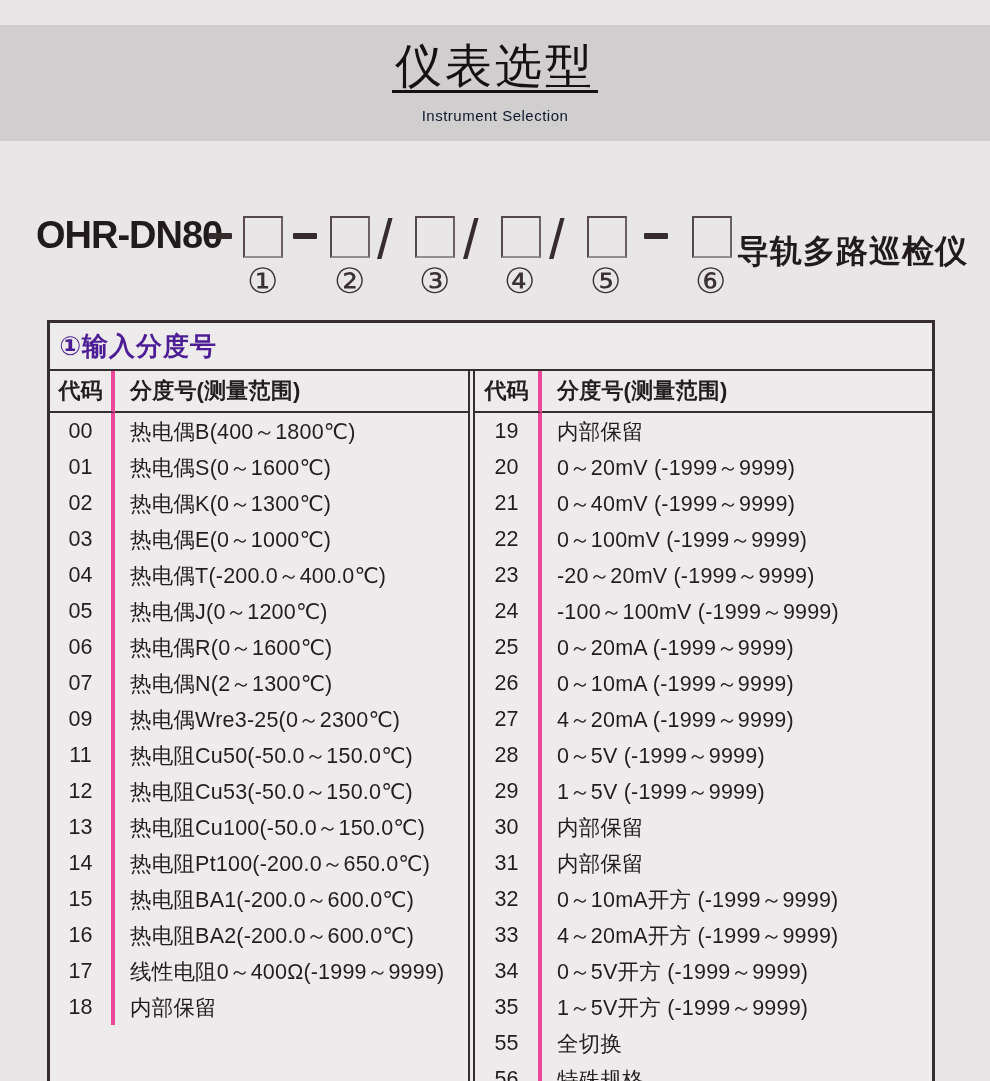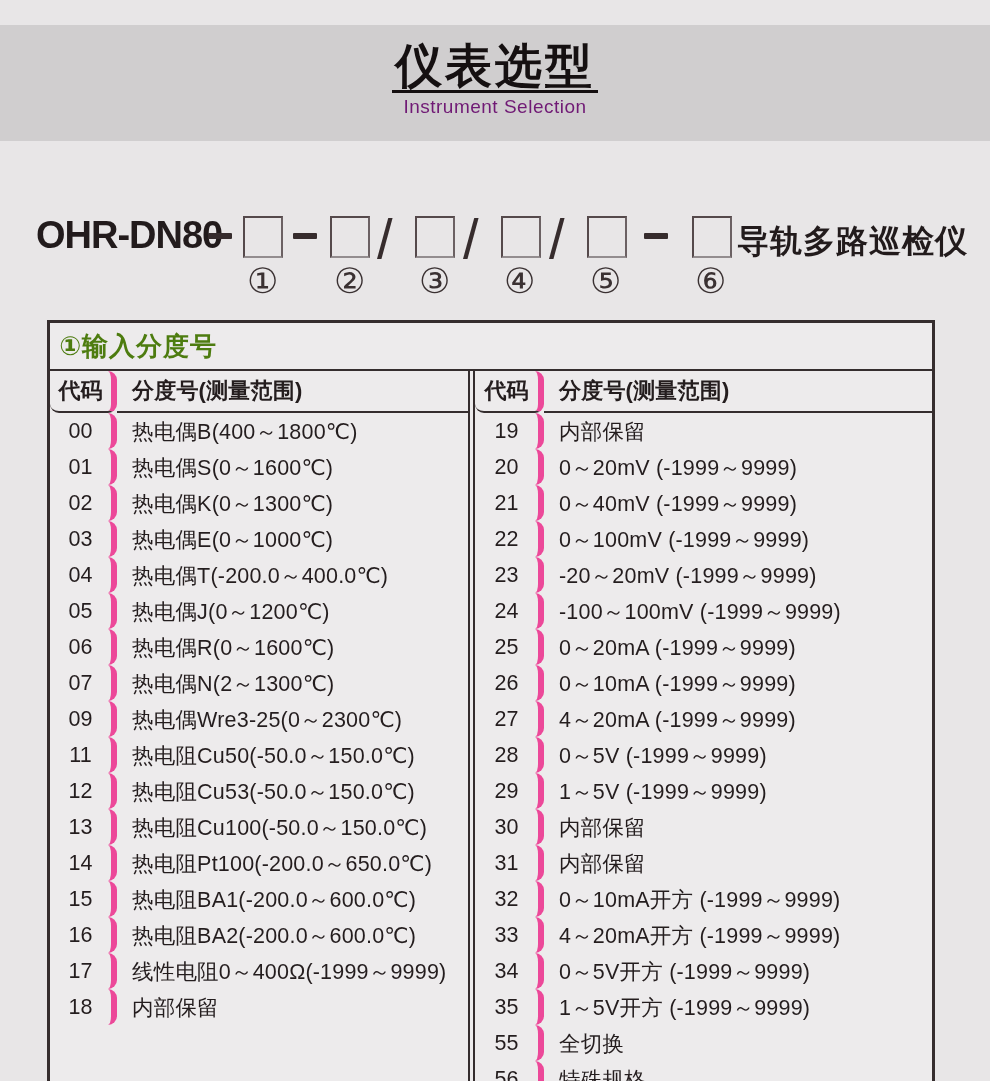--- a/index.html
+++ b/index.html
@@ -12,29 +12,29 @@
     color:#2a2324;
   }
   
   .band{
     position:absolute;left:0;top:25px;width:990px;height:116px;
     background:#d0cecf;
     display:flex;flex-direction:column;align-items:center;
   }
   .page-title{
     margin-top:17px;
-    font-size:47px;font-weight:700;letter-spacing:3px;
+    font-size:47px;font-weight:400;letter-spacing:3px;
     color:#151011;
     border-bottom:3px solid #151011;
     padding:0 3px 1px 3px;
     line-height:1.0;
   }
   .page-subtitle{
-    font-size:19px;font-weight:400;color:#701a75;
-    margin-top:3px;letter-spacing:0.5px;
+    font-size:15px;font-weight:400;color:#0f172a;
+    margin-top:14px;letter-spacing:0.5px;
   }
   
   .model-area{position:absolute;left:0;top:0;width:990px;height:310px;}
   .model-prefix{
     position:absolute;left:36px;top:215px;
     font-size:38px;font-weight:700;letter-spacing:-1px;color:#221b1c;
     line-height:1.1;
   }
   .code-box{
     position:absolute;top:216px;width:36px;height:38px;
@@ -45,53 +45,52 @@
   }
   .dash-sep{
     position:absolute;top:233px;width:24px;height:6px;
     background:#362c2d;border-radius:1px;
   }
   .slash-sep{
     position:absolute;top:211px;
     font-size:56px;font-weight:400;color:#362c2d;line-height:1.0;
   }
   .model-suffix{
-    position:absolute;left:737px;top:220px;
+    position:absolute;left:737px;top:230px;
     font-size:32px;font-weight:700;color:#221b1c;letter-spacing:1px;
   }
   .pos-circle{
     position:absolute;top:263px;
     font-size:35px;font-weight:400;color:#3a3132;line-height:1.0;
   }
   
   .sel-table{
     position:absolute;left:47px;top:320px;width:888px;height:790px;
     box-sizing:border-box;
     border:3px solid #352d2e;
     background:#edebec;
   }
   .sec-title{
     height:46px;line-height:46px;
     border-bottom:2px solid #352d2e;
-    font-size:26px;font-weight:700;color:#4d7c0f;
+    font-size:26px;font-weight:700;color:#4c1d95;
     padding-left:9px;letter-spacing:1px;
   }
   .halves{display:flex;align-items:stretch;height:734px;}
   .half{display:flex;flex-direction:column;}
   .half.left{width:418px;border-right:2px solid #352d2e;}
   .gap-strip{width:3px;background:#edebec;}
   .half.right{flex:1;border-left:2px solid #352d2e;}
   .tr{display:flex;height:36px;flex:0 0 36px;}
   .tr.head{height:42px;flex:0 0 42px;}
   .tr.head .td{border-bottom:2px solid #352d2e;font-weight:700;font-size:22px;}
   .td{display:flex;align-items:center;font-size:21.5px;color:#241d1e;}
   .td.code{
     width:61px;flex:0 0 61px;justify-content:center;
-    border-right:6px solid #ec4899;
-    border-radius:9px;
+    border-right:4px solid #ec4899;
   }
   .half.right .td.code{width:63px;flex:0 0 63px;}
   .td.desc{flex:1;padding-left:15px;letter-spacing:0.2px;white-space:nowrap;overflow:hidden;}
 </style>
 </head>
 <body>
 
 <div class="band">
   <div class="page-title">仪表选型</div>
   <div class="page-subtitle">Instrument Selection</div>

